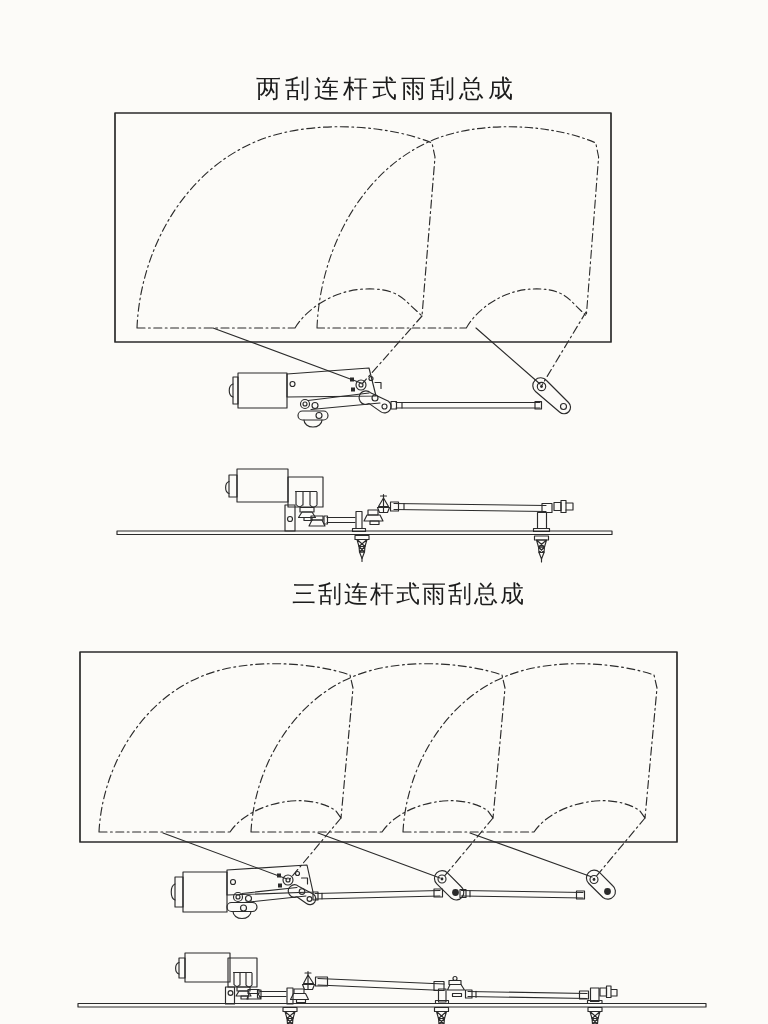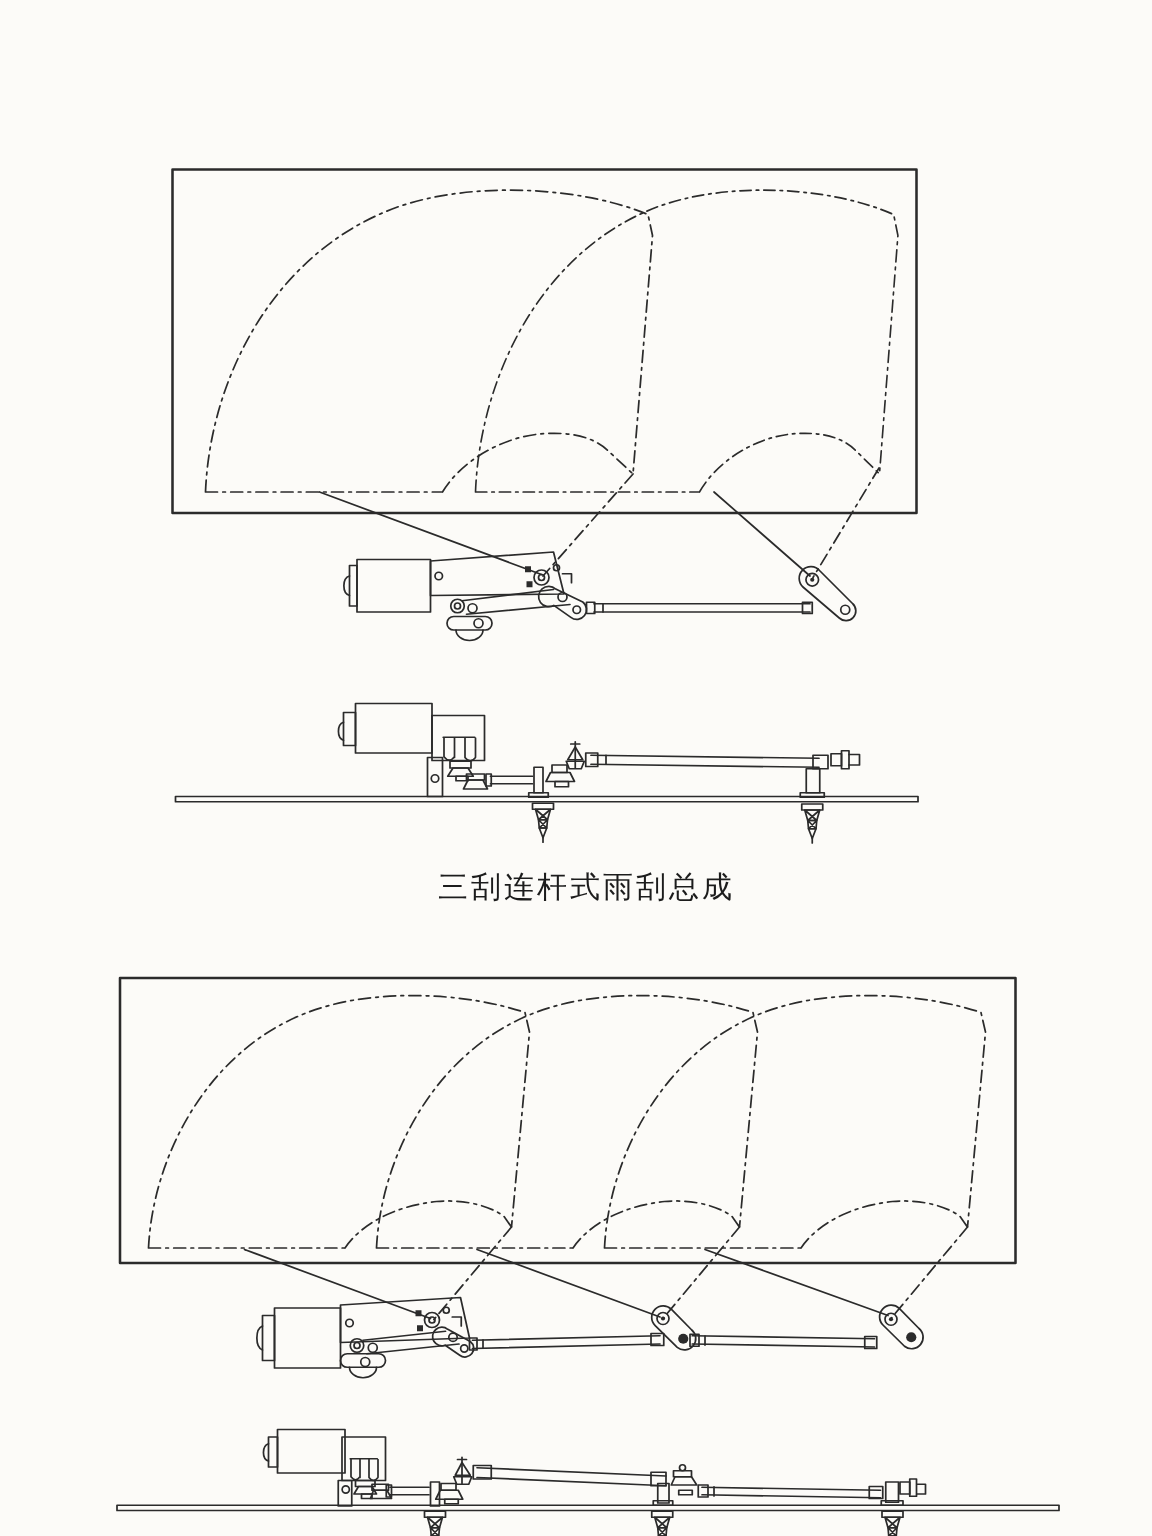--- a/index.html
+++ b/index.html
@@ -1,31 +1,32 @@
 <!DOCTYPE html>
 <html><head>
 <meta charset="utf-8">
 <style>
   html,body{margin:0;padding:0;}
   .stage{position:relative;width:768px;height:1024px;margin:0 auto;overflow:hidden;
          font-family:"DejaVu Sans",sans-serif;}
   .title{position:absolute;white-space:nowrap;color:#1c1c1c;font-weight:500;}
   .t1{left:256px;top:72px;font-size:25px;letter-spacing:4px;}
-  .t2{left:292px;top:578px;font-size:20px;letter-spacing:2px;}
+  .t2{left:292px;top:578px;font-size:24px;letter-spacing:2px;}
   svg.draw{position:absolute;left:0;top:0;}
   .ln{fill:none;stroke:currentColor;stroke-width:1.15;stroke-linecap:round;stroke-linejoin:round;}
   .bx{fill:none;stroke:currentColor;stroke-width:1.7;}
   .dd{stroke-dasharray:8 3.5 1.8 3.5;}
   .fl{fill:currentColor;stroke:none;}
 </style>
 </head>
 <body>
 
 <div class="stage" style="background: rgb(252, 251, 248); color: rgb(43, 43, 43);">
 
+  <div class="title t1">两刮连杆式雨刮总成</div>
   <div class="title t2">三刮连杆式雨刮总成</div>
 
   <svg class="draw" width="768" height="1024" viewBox="0 0 768 1024">
     <defs>
       <path id="fanTall" d="M0,0 H158 M0,0 C3,-75 45,-160 128,-190 C180,-208 252,-203 295,-185 L298,-171 L285,-12 M158,0 C170,-20 198,-38 228,-39 C252,-40 263,-33 270,-26 L285,-12"></path>
       <path id="fanShort" d="M0,0 H131 M0,0 C3,-62 40,-132 106,-157 C150,-174 213,-170 251,-157 L254,-144 L242,-14 M131,0 C141,-15 163,-28 192,-31 C214,-33 231,-26 237,-21 L242,-14"></path>
       <g id="spindle">
         <rect x="-7" y="0" width="14" height="4"></rect>
         <path d="M-5,4 H5 L3,11 H-3 Z M-5,4 L3,11 M5,4 L-3,11"></path>
         <path d="M-3,11 H3 L2.5,16.5 H-2.5 Z M-3,11 L2.5,16.5 M3,11 L-2.5,16.5"></path>

